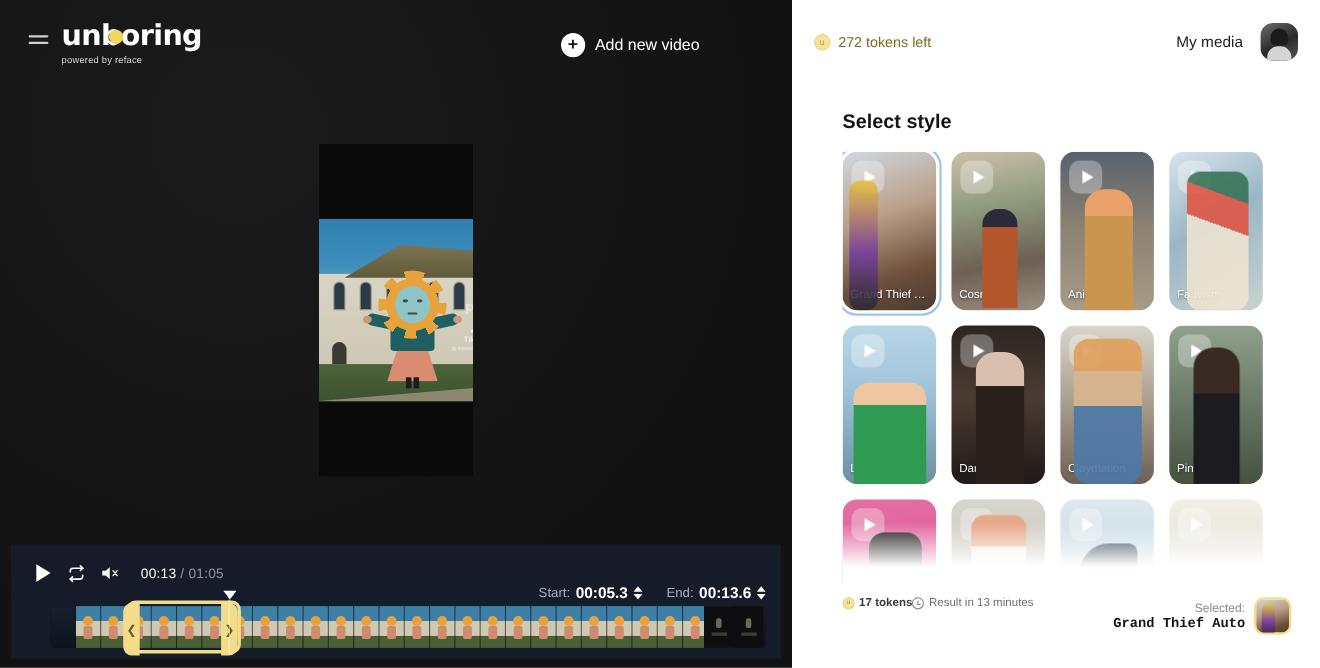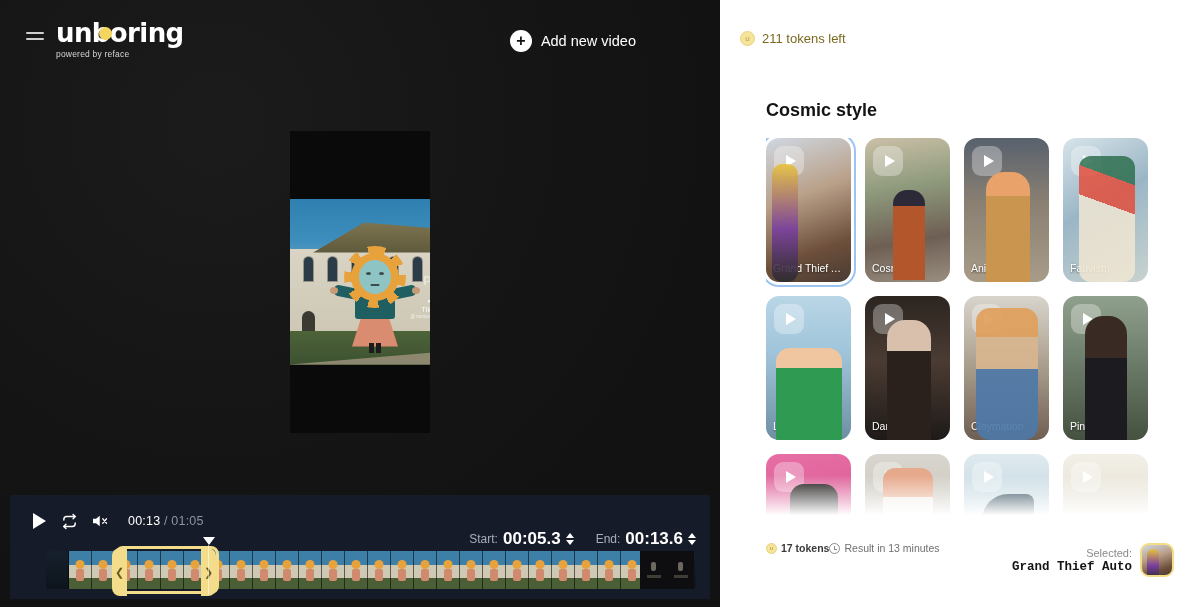--- a/index.html
+++ b/index.html
@@ -191,21 +191,21 @@
   .time-label {
     margin-left: 14px; font-size: 12.5px; color: #ffffff; letter-spacing: .2px;
   }
   .time-label .tot { color: #8e94a3; }
   .trim-fields {
     margin-left: auto; display: flex; align-items: center; gap: 22px;
     color: #cfd3dc; font-size: 12px;
   }
   .trim-field { display: flex; align-items: center; gap: 5px; margin-top: 36px; }
   .trim-field .lab { color: #a9aebb; }
-  .trim-field .val { color: #ffffff; font-weight: bold; font-size: 17px; }
+  .trim-field .val { color: #ffffff; font-weight: bold; font-size: 14px; }
   .stepper { display: flex; flex-direction: column; gap: 2px; cursor: pointer; }
   .stepper i {
     width: 0; height: 0; border-left: 4px solid transparent;
     border-right: 4px solid transparent;
   }
   .stepper i.up { border-bottom: 5px solid #ffffff; }
   .stepper i.dn { border-top: 5px solid #ffffff; }
 
   .timeline {
     position: absolute; left: 36px; right: 14px; bottom: 10px; height: 38px;
@@ -586,25 +586,29 @@
         <div class="playhead-line"></div>
         <div class="playhead"></div>
       </div>
     </div>
   </section>
 
   <section class="panel">
     <div class="panel-top">
       <div class="tokens">
         <span class="coin">u</span>
-        <span>211 tokens left</span>
+        <span>272 tokens left</span>
+      </div>
+      <div class="panel-right-top">
+        <span class="my-media">My media</span>
+        <span class="avatar"></span>
       </div>
     </div>
 
-    <h1 class="panel-title">Cosmic style</h1>
+    <h1 class="panel-title">Select style</h1>
 
     <div class="grid-wrap">
       <div class="grid" id="style-grid">
           <div class="style-card art1 selected">
             <div class="card-play">
               <i></i>
             </div>
             <div class="card-label">Grand Thief A…</div>
           </div>
           <div class="style-card art2">

